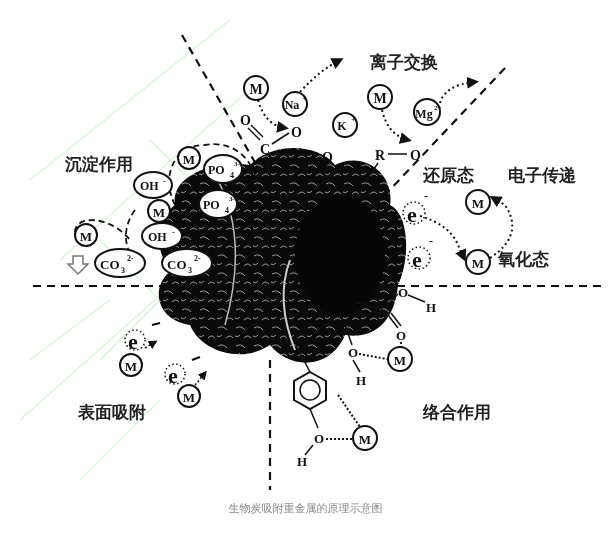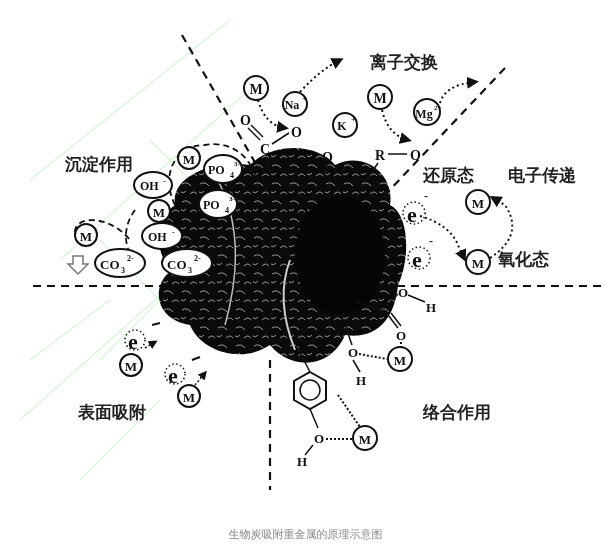--- a/index.html
+++ b/index.html
@@ -1,20 +1,20 @@
 <!DOCTYPE html>
 <html><head>
 <meta charset="utf-8">
 <style>
   html,body{margin:0;padding:0;background:#ffffff;}
   body{width:611px;height:555px;position:relative;overflow:hidden;font-family:"DejaVu Serif","Liberation Serif",serif;}
   #canvas{position:absolute;left:0;top:0;width:611px;height:555px;}
   .cn{font-family:"DejaVu Serif","Liberation Serif",serif;font-weight:bold;font-size:17px;fill:#222;}
   .chem{font-family:"Liberation Serif","DejaVu Serif",serif;font-weight:bold;fill:#111;}
-  .caption{position:absolute;left:0;width:611px;top:527px;text-align:center;font-family:"DejaVu Sans","Liberation Sans",sans-serif;font-size:11px;color:#888;}
+  .caption{position:absolute;left:0;width:611px;top:501px;text-align:center;font-family:"DejaVu Sans","Liberation Sans",sans-serif;font-size:11px;color:#888;}
 </style>
 </head>
 <body>
 
 <svg id="canvas" viewBox="0 0 611 555" xmlns="http://www.w3.org/2000/svg">
   <defs>
     <marker id="arr" markerWidth="6" markerHeight="6" refX="4" refY="3" orient="auto">
       <path d="M0,0 L6,3 L0,6 Z" fill="#111"></path>
     </marker>
     <pattern id="tex" width="18" height="18" patternUnits="userSpaceOnUse">

